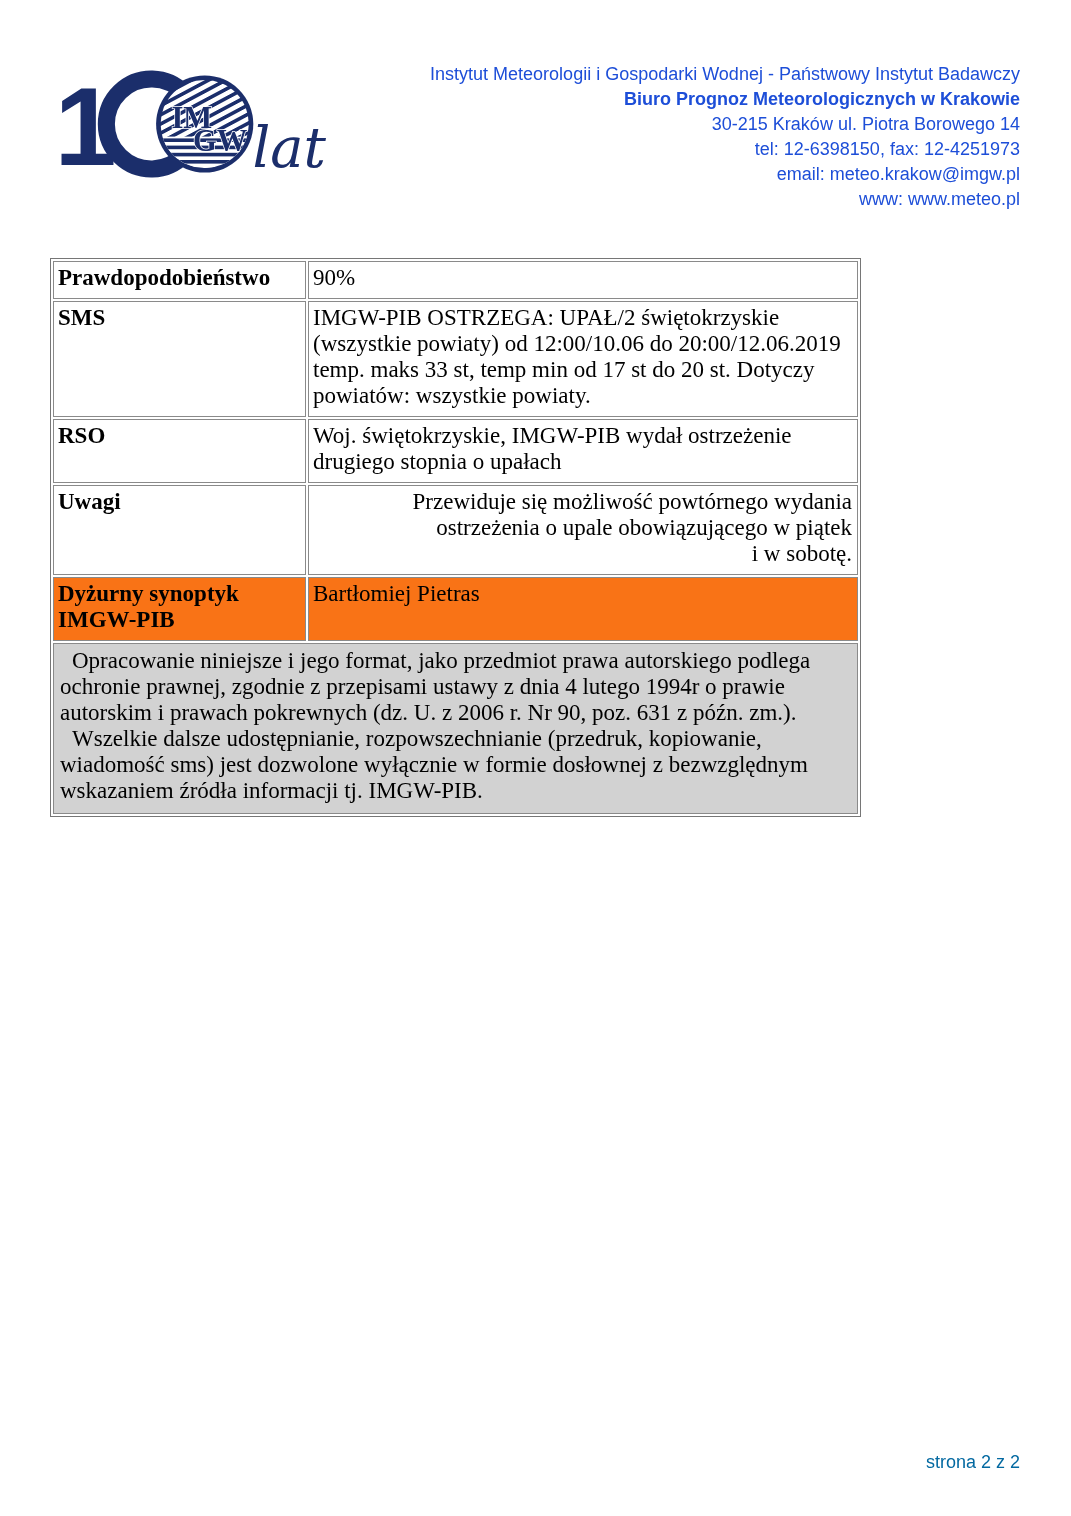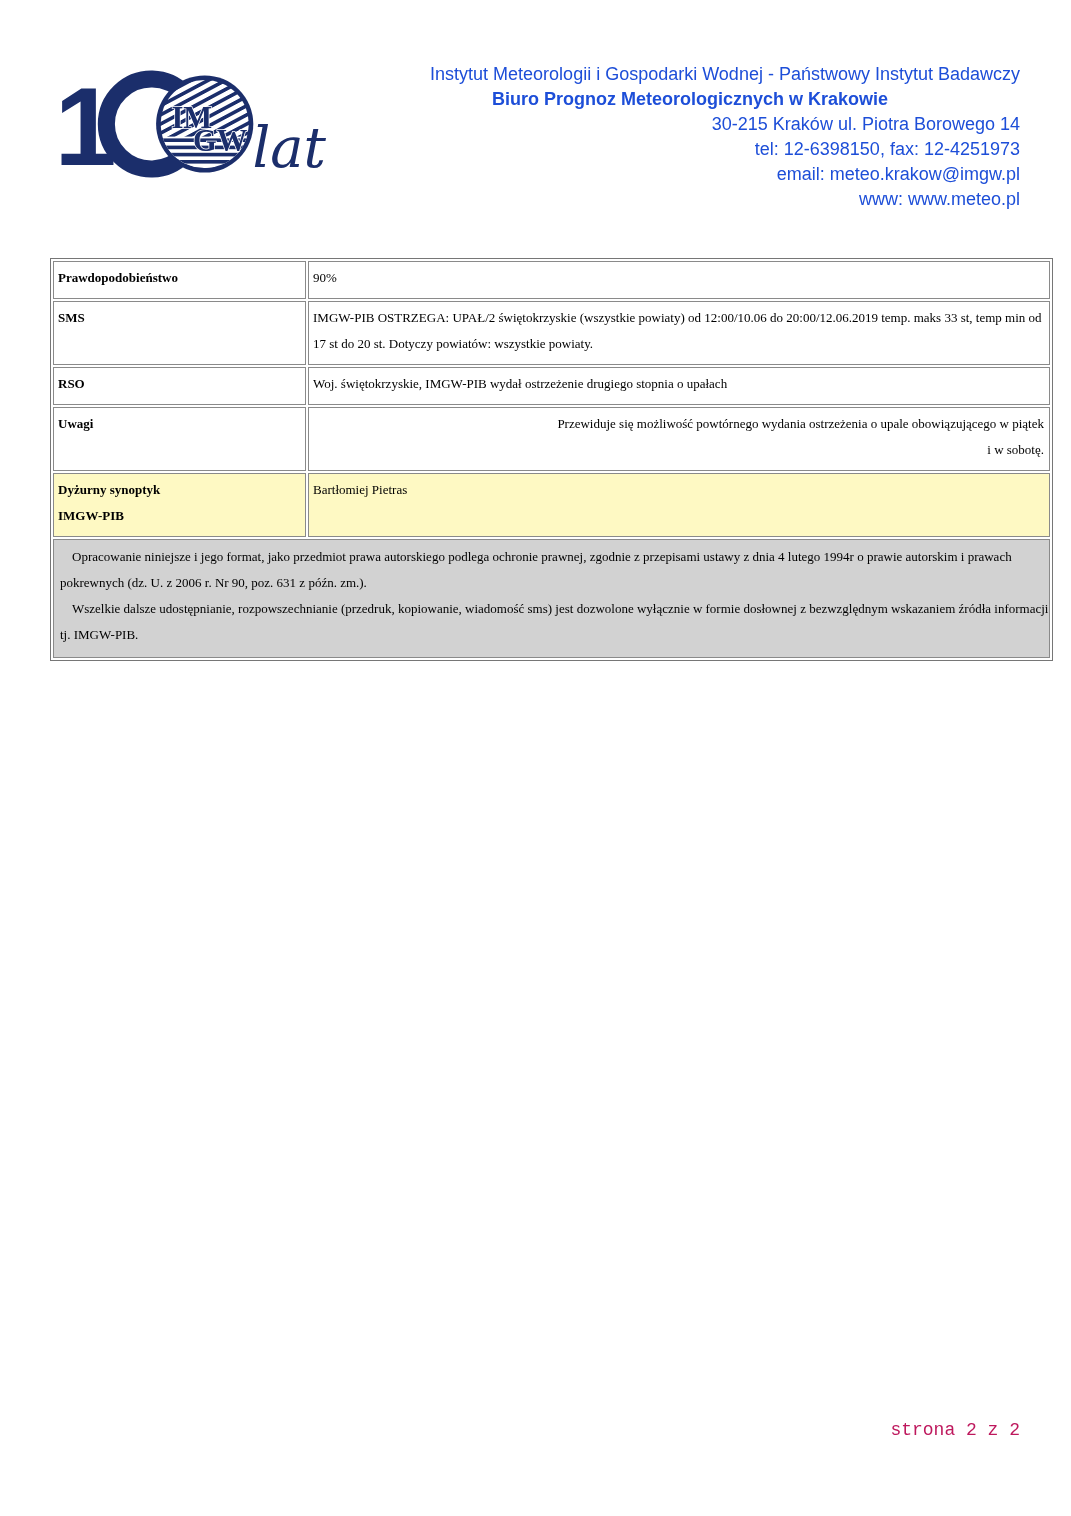--- a/index.html
+++ b/index.html
@@ -27,60 +27,60 @@
     position: absolute;
     top: 62px;
     right: 51px;
     width: 660px;
     text-align: right;
     font-family: "Liberation Sans", "DejaVu Sans", sans-serif;
     font-size: 18px;
     line-height: 25px;
     color: #1d4ed8;
   }
-  .letterhead .bold-line { font-weight: bold; text-align: center; }
+  .letterhead .bold-line { font-weight: bold; }
 
   
   .doc-table {
     position: absolute;
     left: 50px;
     top: 258px;
-    width: 1003px;
+    width: 811px;
     border-collapse: separate;
     border-spacing: 2px;
     border: 1px solid #767676;
-    font-size: 13px;
+    font-size: 23px;
     line-height: 26px;
   }
   .doc-table td {
     border: 1px solid #8a8a8a;
     vertical-align: top;
     padding: 3px 5px 7px 4px;
     background: #ffffff;
   }
   .doc-table td.label-cell {
     width: 253px;
     font-weight: bold;
     white-space: pre-line;
   }
-  .doc-table tr.highlight td { background: #fef9c3; }
+  .doc-table tr.highlight td { background: #f97316; }
   .doc-table td.copyright-cell {
     background: #d2d2d2;
     padding: 4px 0 9px 6px;
   }
   .copyright-cell p { text-indent: 12px; }
 
   
   .page-footer {
     position: absolute;
-    top: 1420px;
+    top: 1452px;
     right: 51px;
-    font-family: Liberation Mono, monospace;
+    font-family: Liberation Sans, sans-serif;
     font-size: 18px;
-    color: #be185d;
+    color: #0369a1;
   }
 </style>
 </head>
 <body>
 
 <div class="page">
 
   <svg class="logo" viewBox="0 0 300 128" xmlns="http://www.w3.org/2000/svg" aria-hidden="true">
     <defs>
       <pattern id="diag" patternUnits="userSpaceOnUse" width="9" height="9" patternTransform="rotate(62)">

